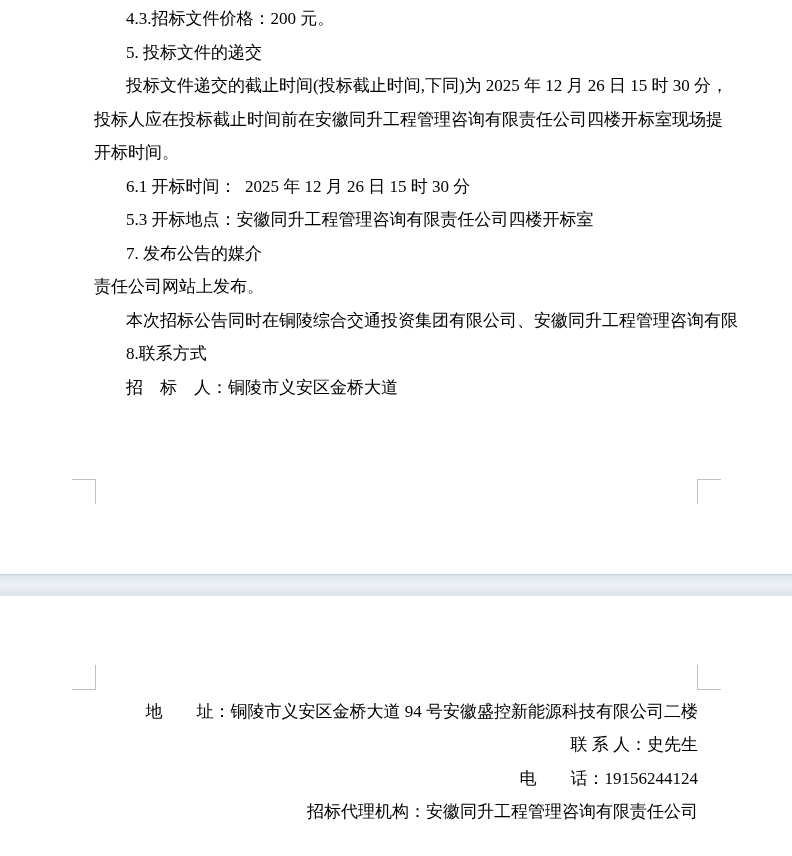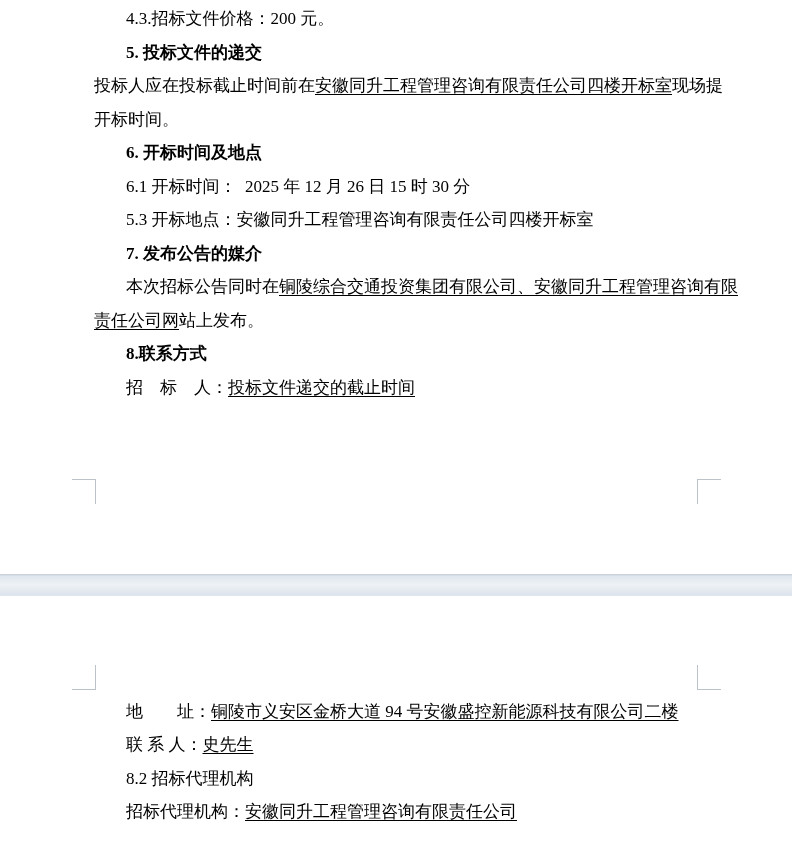--- a/index.html
+++ b/index.html
@@ -24,29 +24,29 @@
   #page1-text { top: 2px; }
   #page2-text { top: 695px; }
   .line {
     height: 33.5px;
     line-height: 33.5px;
     white-space: pre;
   }
   #page2-text .line {
     height: 33.25px;
     line-height: 33.25px;
+    text-align: right;
   }
   .line.indent { padding-left: 32px; }
-  .line.bold { font-weight: bold; }
+  .line.bold { font-weight: normal; }
   .line.justify {
     text-align: justify;
     text-align-last: justify;
   }
   .seg.u {
-    text-decoration: underline;
     text-underline-offset: 3px;
     text-decoration-thickness: 1px;
   }
   .corner-mark {
     position: absolute;
     width: 23px;
     height: 24px;
   }
   #corner-p1-left  { left: 72px;  top: 479px; border-top: 1px solid; border-right: 1px solid; }
   #corner-p1-right { left: 697px; top: 479px; border-top: 1px solid; border-left: 1px solid; }
@@ -61,40 +61,40 @@
   }
 </style>
 </head>
 <body style="background: rgb(255, 255, 255); color: rgb(0, 0, 0);">
 
 <div id="document-viewer">
 
   <section id="page1-text" class="text-area">
       <div class="line indent"><span class="seg">4.3.招标文件价格：200 元。</span></div>
       <div class="line indent bold"><span class="seg">5. 投标文件的递交</span></div>
+      <div class="line indent justify"><span class="seg">投标文件递交的截止时间(投标截止时间,下同)为 2025 年 12 月 26 日 15 时 30 分，</span></div>
       <div class="line justify"><span class="seg">投标人应在投标截止时间前在</span><span class="seg u">安徽同升工程管理咨询有限责任公司四楼开标室</span><span class="seg">现场提</span></div>
       <div class="line"><span class="seg">开标时间。</span></div>
-      <div class="line indent bold"><span class="seg">6. 开标时间及地点</span></div>
       <div class="line indent"><span class="seg">6.1 开标时间：  2025 年 12 月 26 日 15 时 30 分</span></div>
       <div class="line indent"><span class="seg">5.3 开标地点：安徽同升工程管理咨询有限责任公司四楼开标室</span></div>
       <div class="line indent bold"><span class="seg">7. 发布公告的媒介</span></div>
+      <div class="line"><span class="seg u">责任公司网</span><span class="seg">站上发布。</span></div>
       <div class="line indent justify"><span class="seg">本次招标公告同时在</span><span class="seg u">铜陵综合交通投资集团有限公司、安徽同升工程管理咨询有限</span></div>
-      <div class="line"><span class="seg u">责任公司网</span><span class="seg">站上发布。</span></div>
       <div class="line indent bold"><span class="seg">8.联系方式</span></div>
-      <div class="line indent"><span class="seg">招　标　人：</span><span class="seg u">投标文件递交的截止时间</span></div>
+      <div class="line indent"><span class="seg">招　标　人：</span><span class="seg u">铜陵市义安区金桥大道</span></div>
     </section>
 
   <div id="corner-p1-left" class="corner-mark" style="border-color: rgb(188, 194, 201);"></div>
   <div id="corner-p1-right" class="corner-mark" style="border-color: rgb(188, 194, 201);"></div>
 
   <div id="page-separator" style="background: linear-gradient(rgb(195, 204, 213) 0%, rgb(223, 230, 237) 10%, rgb(238, 242, 246) 50%, rgb(221, 228, 235) 92%, rgb(223, 230, 237) 100%);"></div>
 
   <div id="corner-p2-left" class="corner-mark" style="border-color: rgb(188, 194, 201);"></div>
   <div id="corner-p2-right" class="corner-mark" style="border-color: rgb(188, 194, 201);"></div>
 
   <section id="page2-text" class="text-area">
       <div class="line indent"><span class="seg">地　　址：</span><span class="seg u">铜陵市义安区金桥大道 94 号安徽盛控新能源科技有限公司二楼</span></div>
       <div class="line indent"><span class="seg">联 系 人：</span><span class="seg u">史先生</span></div>
-      <div class="line indent"><span class="seg">8.2 招标代理机构</span></div>
+      <div class="line indent"><span class="seg">电　　话：</span><span class="seg u">19156244124</span></div>
       <div class="line indent"><span class="seg">招标代理机构：</span><span class="seg u">安徽同升工程管理咨询有限责任公司</span></div>
     </section>
 
 </div>
 
 </body></html>

